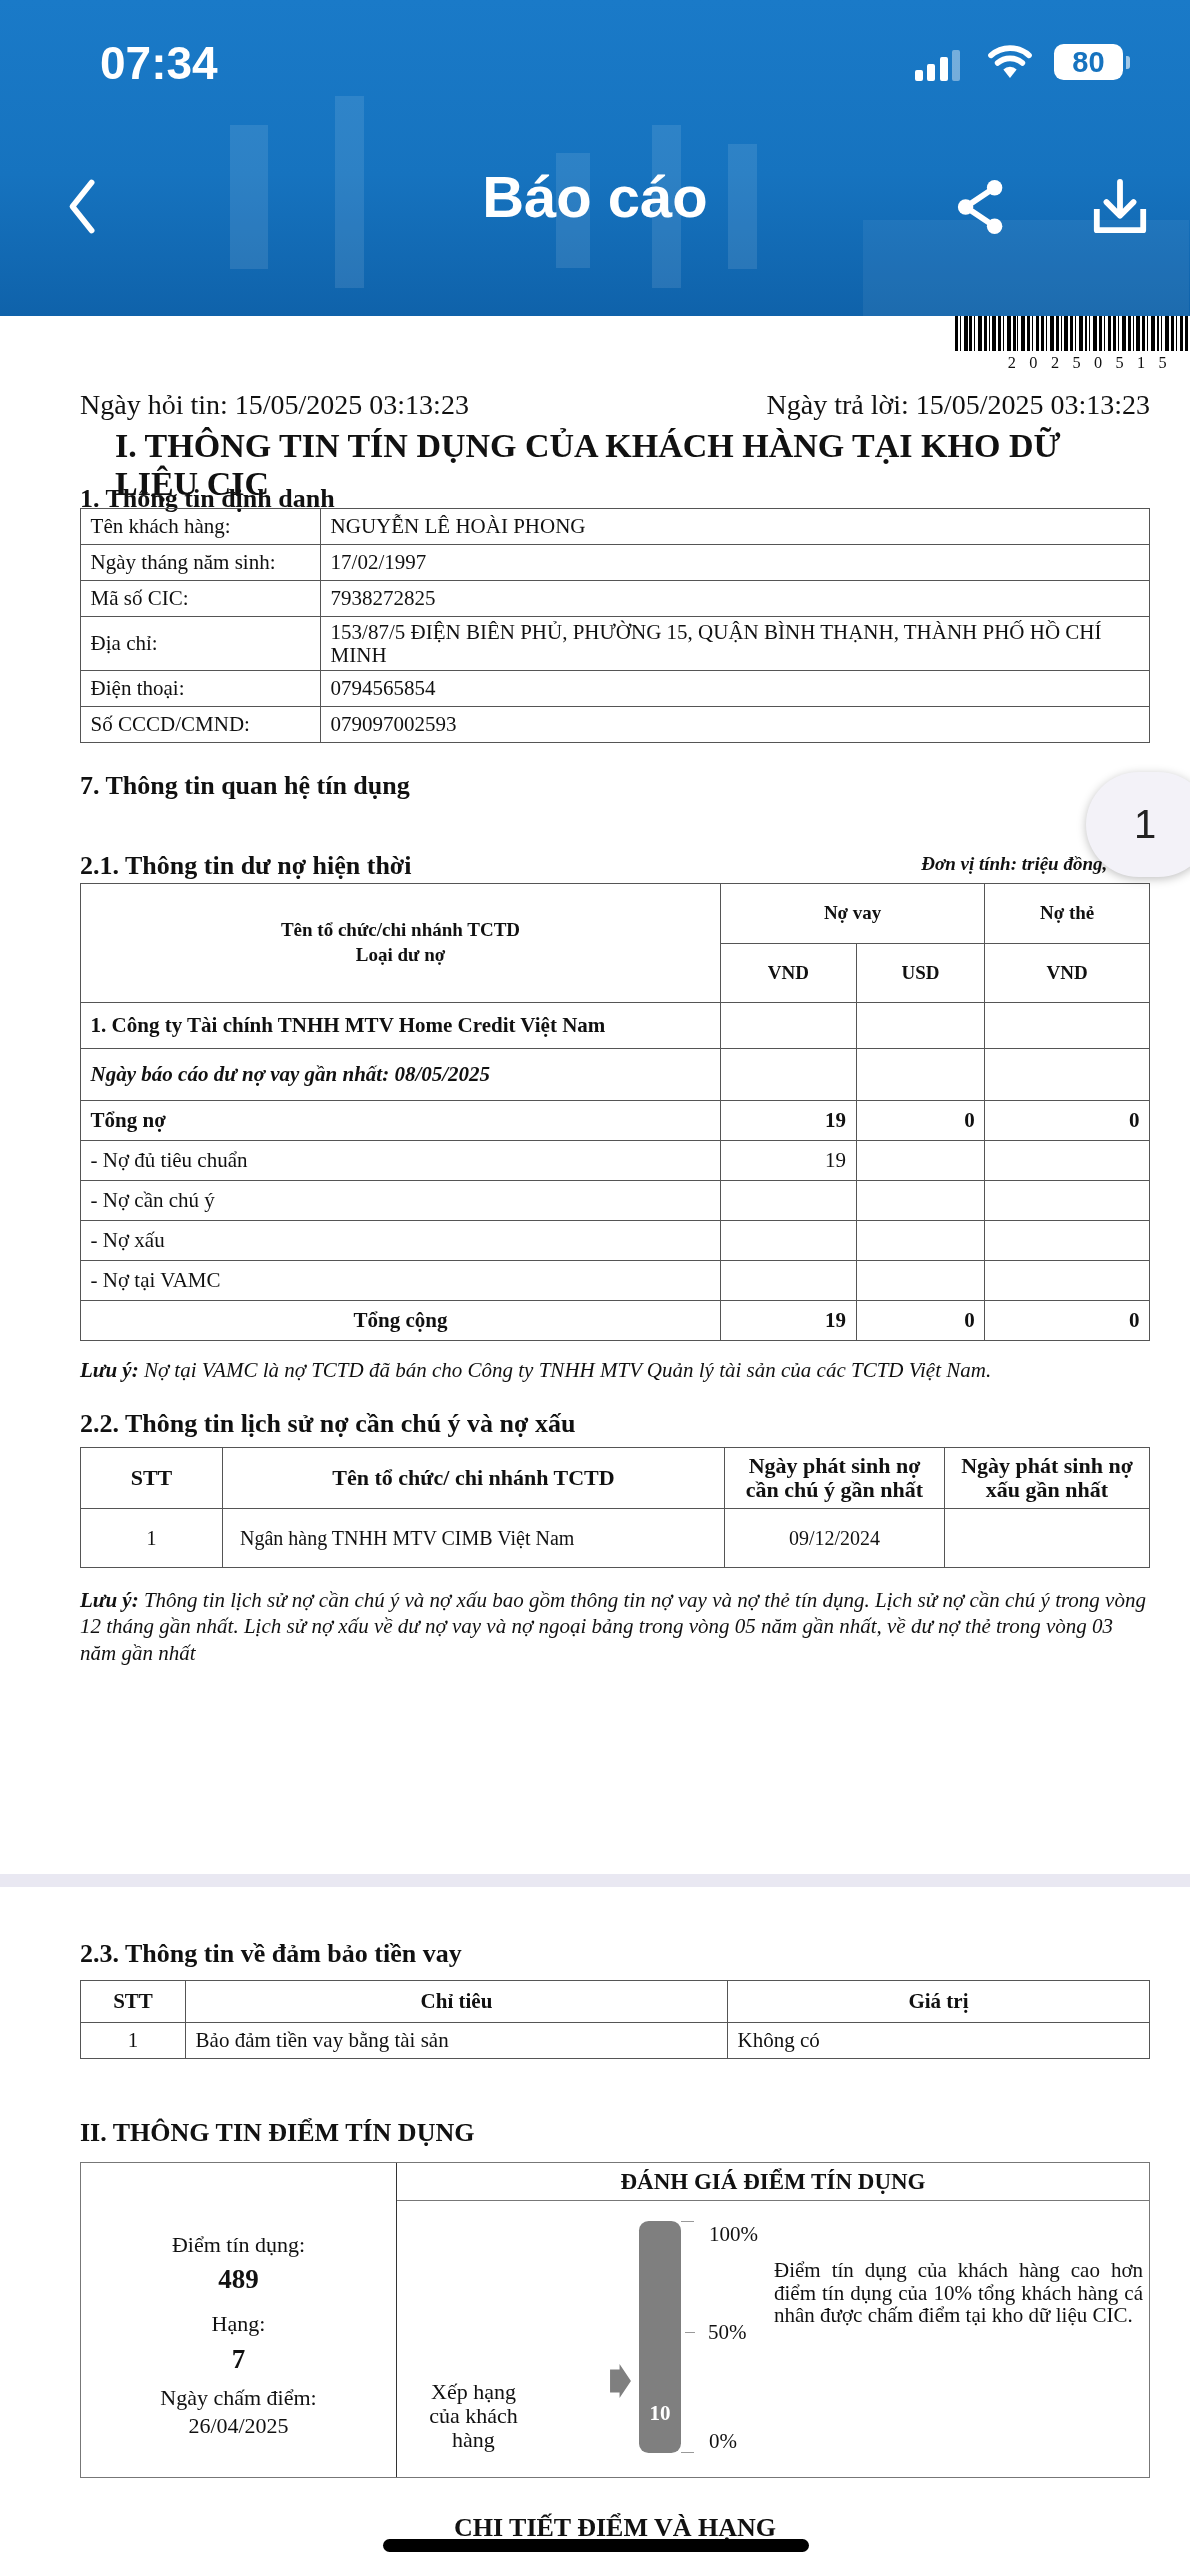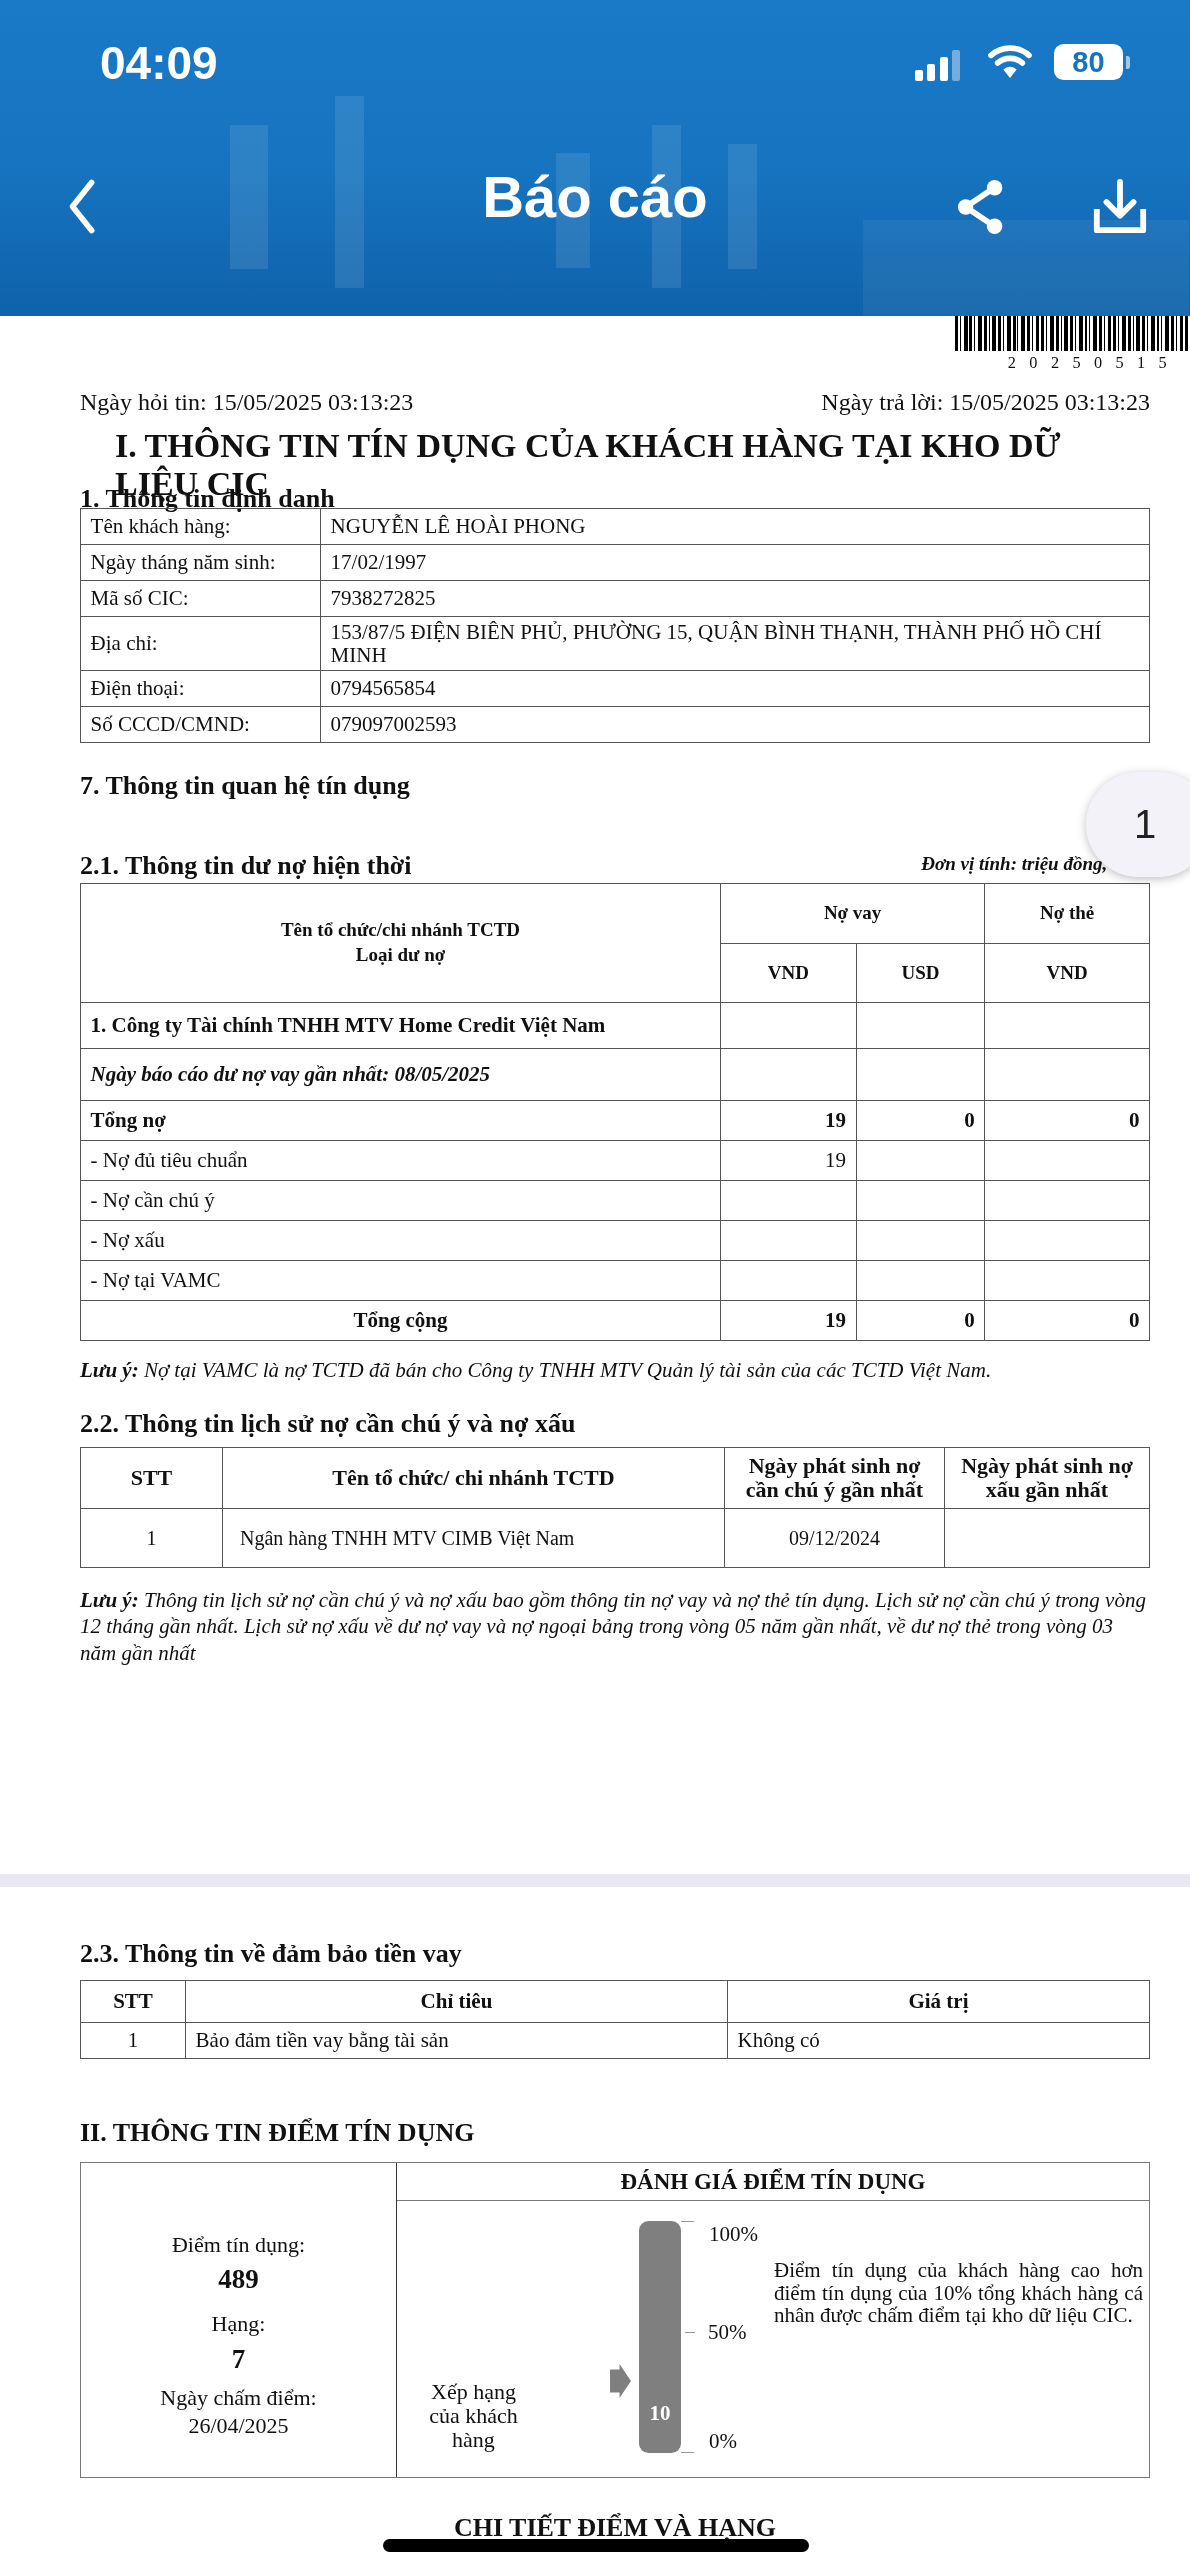--- a/index.html
+++ b/index.html
@@ -22,21 +22,21 @@
   .back-btn { position: absolute; left: 59px; top: 173px; width: 48px; height: 67px; }
   .page-title { position: absolute; left: 0; right: 0; top: 163px; text-align: center; font-family: "Liberation Sans", sans-serif; font-size: 58px; font-weight: 600; color: #fff; }
   .share-btn { position: absolute; left: 954px; top: 178px; width: 58px; height: 58px; }
   .download-btn { position: absolute; left: 1091px; top: 178px; width: 58px; height: 58px; }
 
   
   .doc { position: absolute; left: 80px; top: 316px; width: 1070px; font-size: 22px; }
   .barcode { position: absolute; left: 875px; top: 0; width: 278px; height: 58px; }
   .barcode .bars { height: 35px; background: repeating-linear-gradient(90deg, #000 0 2.9px, #fff 2.9px 4.8px, #000 4.8px 5.8px, #fff 5.8px 8.6px, #000 8.6px 12.5px, #fff 12.5px 14.4px); }
   .barcode .digits { font-size: 16.3px; letter-spacing: 13.4px; text-align: center; margin-top: 1.9px; }
-  .date-row { position: absolute; top: 73px; left: 0; width: 1070px; display: flex; justify-content: space-between; font-size: 24px; align-items: flex-end; }
+  .date-row { position: absolute; top: 73px; left: 0; width: 1070px; display: flex; justify-content: space-between; font-size: 28px; align-items: flex-end; }
   .h-main { position: absolute; left: 0; font-weight: 700; font-size: 34px; margin-left: 35px; }
   .h-sub { position: absolute; left: 0; font-weight: 700; font-size: 26px; }
 
   table { border-collapse: collapse; position: absolute; left: 0; width: 1070px; }
   td, th { border: 1.4px solid #555; font-size: 21px; padding: 0 9.6px; }
   .id-table td { height: 36px; }
   .id-table td:first-child { width: 240px; }
 
   .debt-table td, .debt-table th { height: 40px; }
   .debt-table th { font-weight: 700; font-size: 19px; }
@@ -67,21 +67,21 @@
 <body>
 
 <div class="header">
   <div class="deco" style="left:230px;top:125px;width:38px;height:144px;"></div>
   <div class="deco" style="left:335px;top:96px;width:29px;height:192px;"></div>
   <div class="deco" style="left:556px;top:153px;width:34px;height:115px;"></div>
   <div class="deco" style="left:652px;top:125px;width:29px;height:163px;"></div>
   <div class="deco" style="left:728px;top:144px;width:29px;height:125px;"></div>
   <div class="deco" style="left:863px;top:220px;width:326px;height:96px;background:rgba(255,255,255,0.06)"></div>
 
-  <div class="status-time">04:09</div>
+  <div class="status-time">07:34</div>
   <div class="signal">
     <span style="height:11.5px"></span>
       <span style="height:17px"></span>
       <span style="height:24px"></span>
       <span style="height:31px;opacity:0.4"></span>
   </div>
   <svg class="wifi" width="46" height="38" viewBox="0 0 48 40">
     <path d="M4 14 A30 30 0 0 1 44 14" stroke="#fff" stroke-width="6" fill="none" stroke-linecap="round"></path>
     <path d="M11 22 A20 20 0 0 1 37 22" stroke="#fff" stroke-width="6" fill="none" stroke-linecap="round"></path>
     <path d="M24 38 L17 29 A10 10 0 0 1 31 29 Z" fill="#fff"></path>

